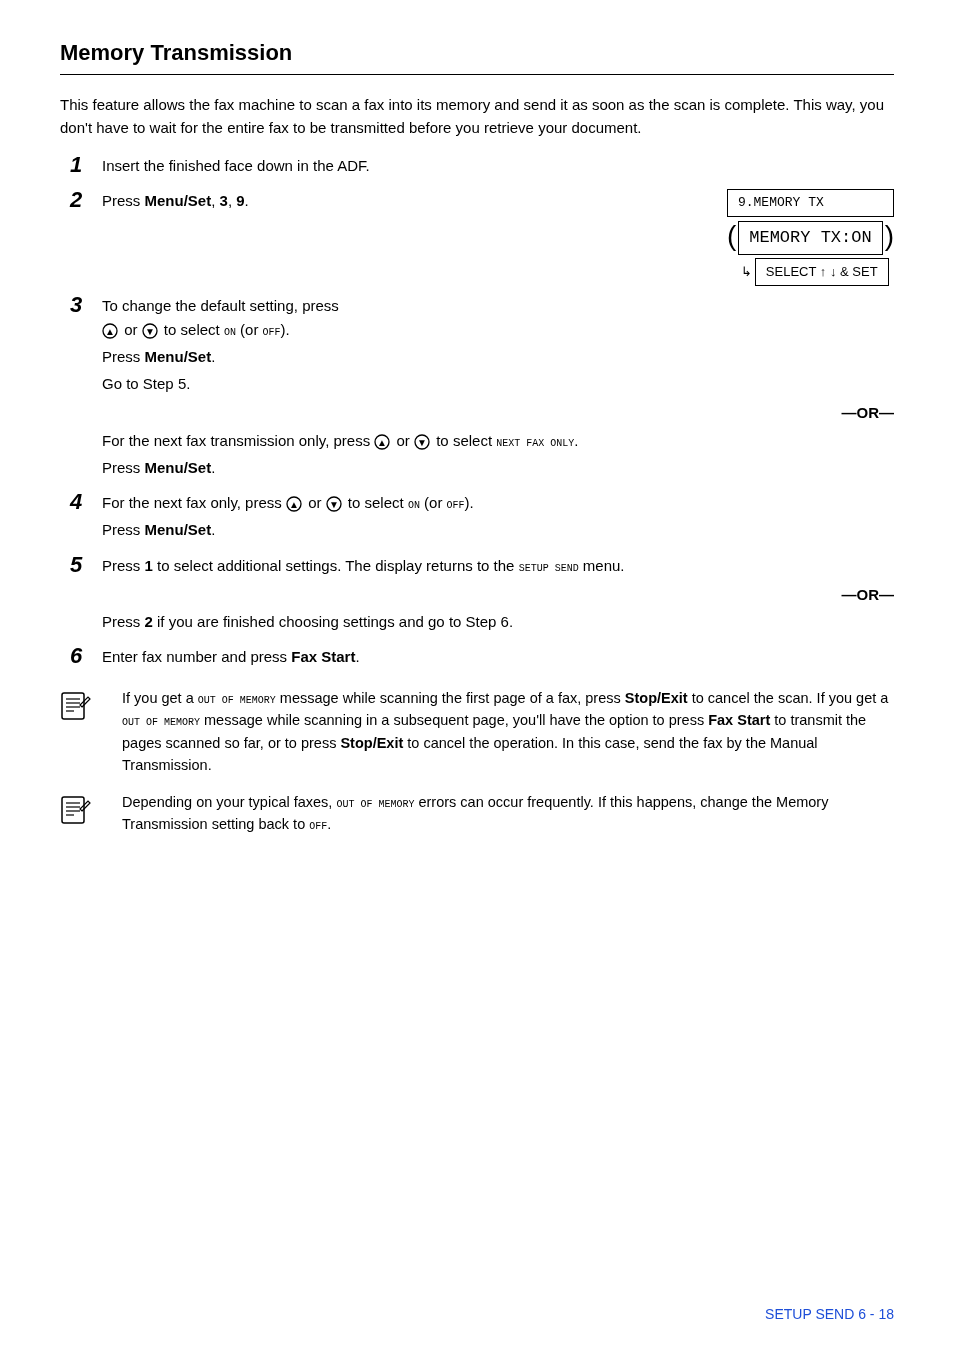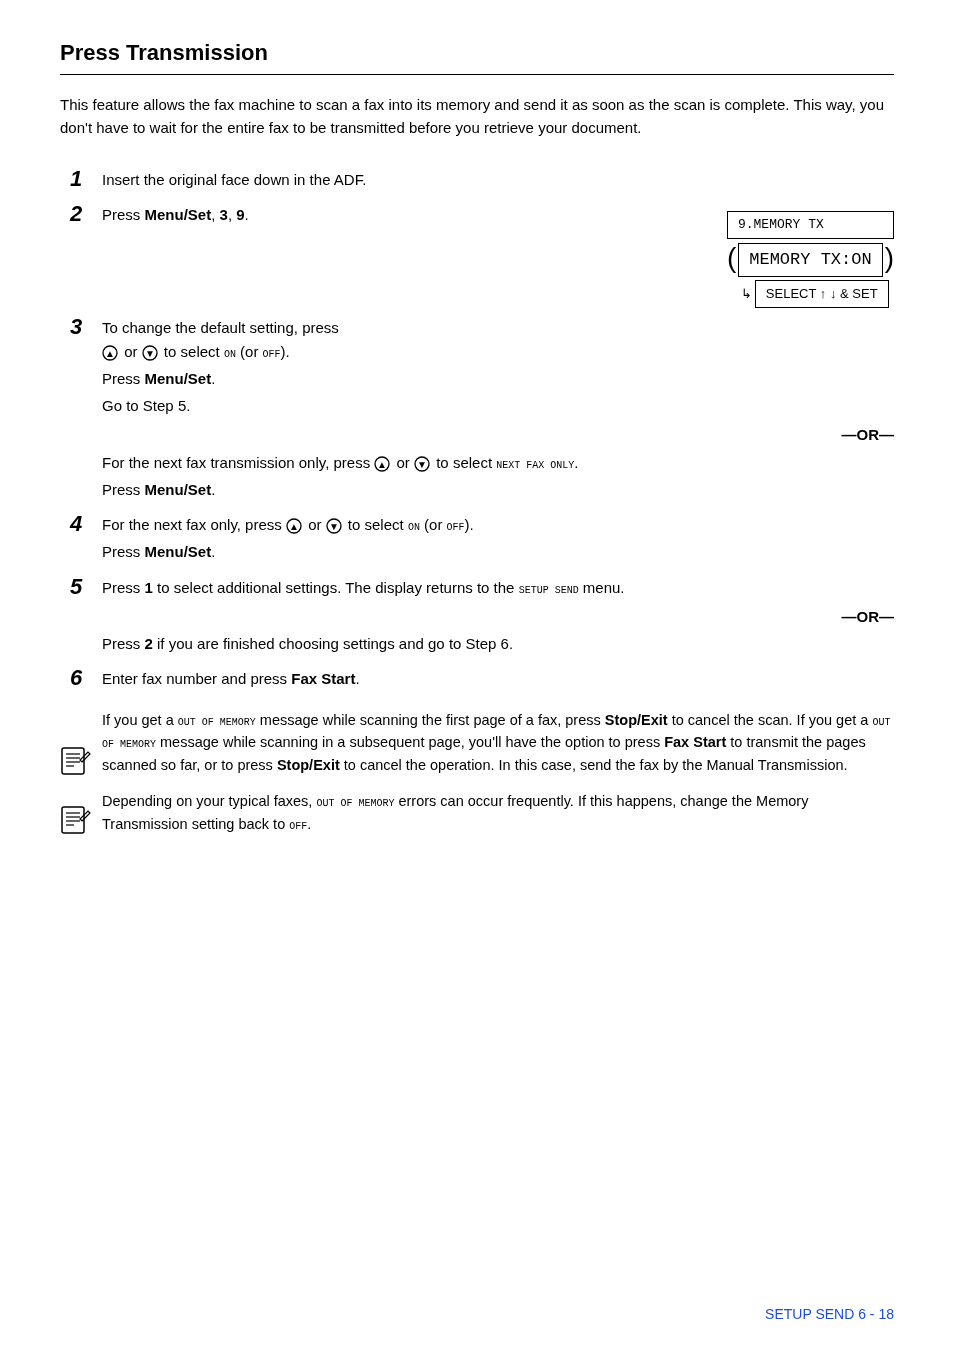--- a/index.html
+++ b/index.html
@@ -18,21 +18,21 @@
       font-size: 22px;
       font-weight: bold;
       padding-bottom: 8px;
       border-bottom: 1.5px solid #000;
       margin-bottom: 18px;
     }
 
     .intro-text {
       font-size: 15px;
       line-height: 1.55;
-      margin-bottom: 28px;
+      margin-bottom: 14px;
     }
 
     .steps-container {
       margin-left: 10px;
     }
 
     .step {
       display: flex;
       margin-bottom: 8px;
       align-items: flex-start;
@@ -75,23 +75,24 @@
       display: flex;
       align-items: flex-start;
     }
 
     .step2-text {
       flex: 1;
     }
 
     .note-block {
       display: flex;
-      align-items: flex-end;
+      align-items: flex-start;
       margin-top: 14px;
       margin-bottom: 10px;
+      gap: 20px;
     }
 
     .note-icon {
       flex-shrink: 0;
       margin-right: 10px;
       margin-top: 2px;
       width: 32px;
       height: 32px;
     }
 
@@ -103,21 +104,21 @@
     .footer {
       position: absolute;
       bottom: 30px;
       right: 60px;
       font-size: 14px;
       color: #1d4ed8;
     }
 
     .step3-right {
       margin-left: 30px;
-      margin-top: 8px;
+      margin-top: 0;
     }
 
     .lcd-group-inner {
       display: flex;
       flex-direction: column;
     }
 
     .lcd-row1 {
       border: 1.5px solid #000;
       font-family: 'Courier New', Courier, monospace;
@@ -175,30 +176,30 @@
       font-size: 13px;
       padding: 3px 10px;
       background: #fff;
       white-space: nowrap;
     }
 
   </style>
 </head>
 <body>
 
-<div class="page-title">Press Transmission</div>
+<div class="page-title">Memory Transmission</div>
 
 <p class="intro-text">This feature allows the fax machine to scan a fax into its memory and send it as soon as the scan is complete. This way, you don't have to wait for the entire fax to be transmitted before you retrieve your document.</p>
 
 <div class="steps-container">
 
   <div class="step">
     <span class="step-number">1</span>
     <div class="step-content">
-      <p>Insert the original face down in the ADF.</p>
+      <p>Insert the finished face down in the ADF.</p>
     </div>
   </div>
 
   <div class="step">
     <span class="step-number">2</span>
     <div class="step-content">
       <div class="step2-row">
         <div class="step2-text">
           <span>Press </span><span class="bold">Menu/Set</span><span>, </span><span class="bold">3</span><span>, </span><span class="bold">9</span><span>.</span>
         </div>

